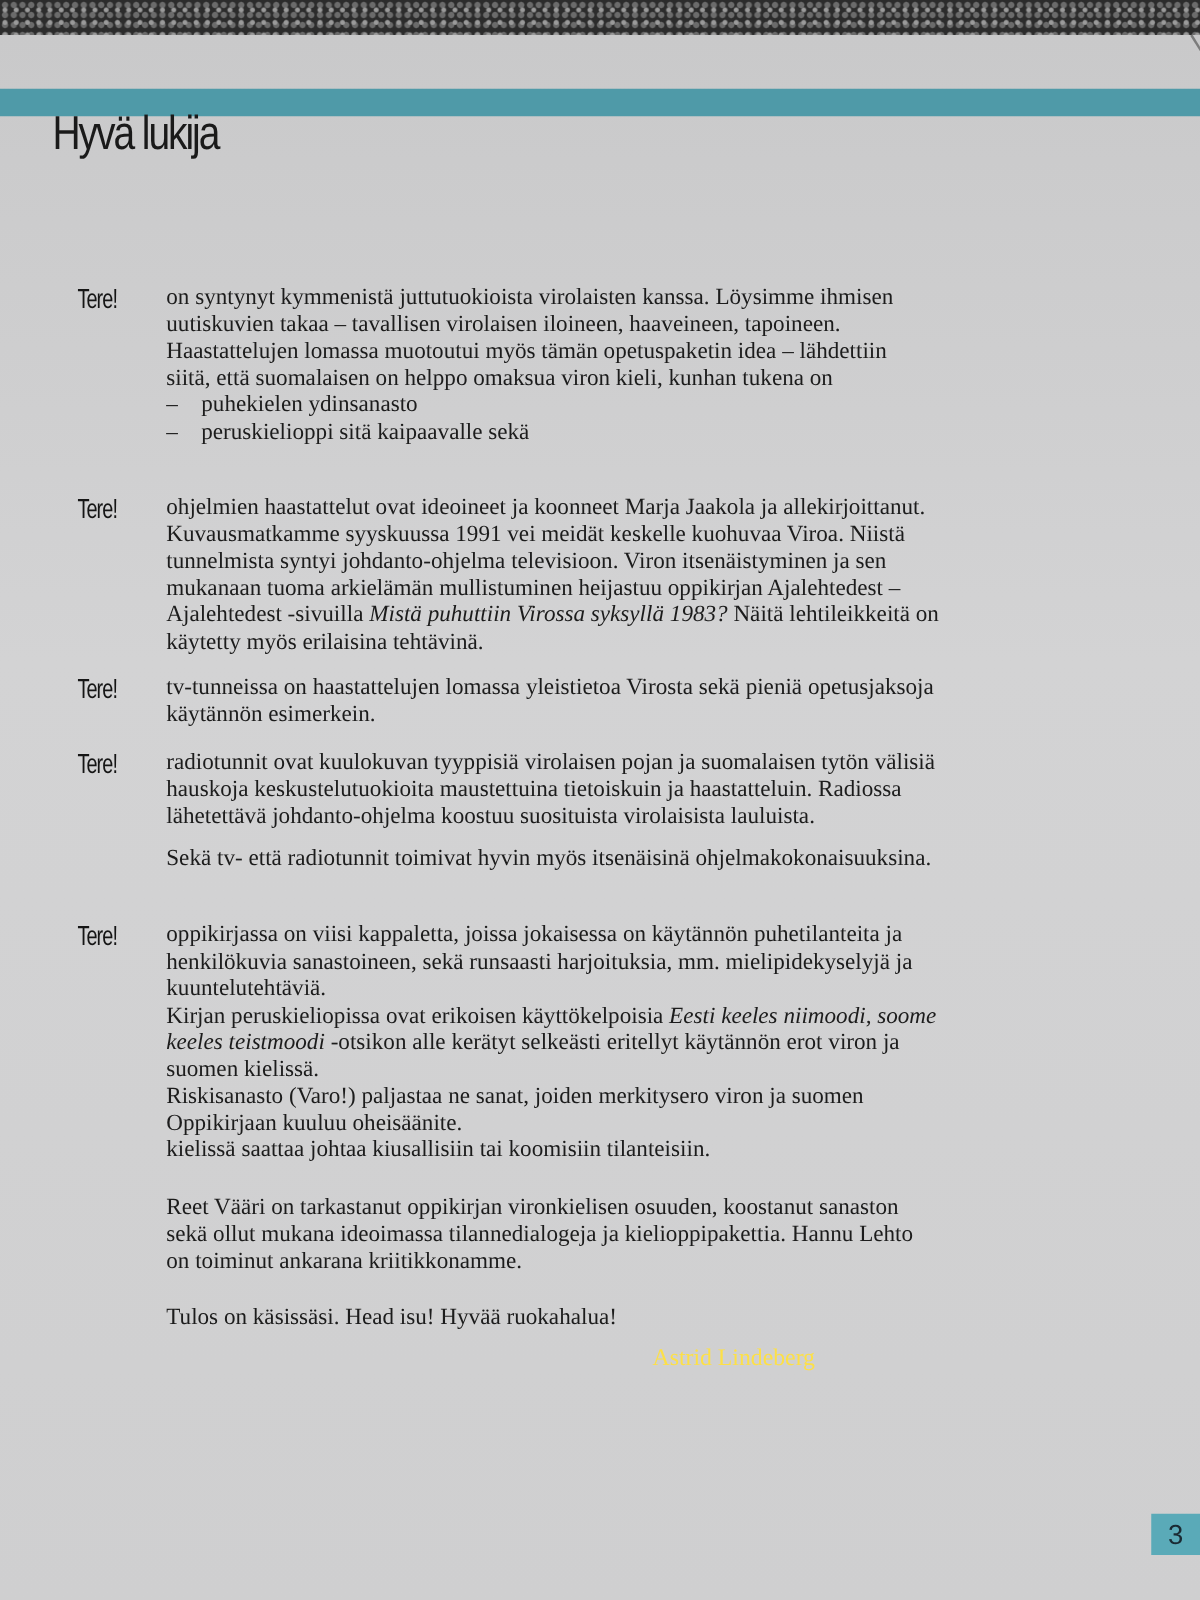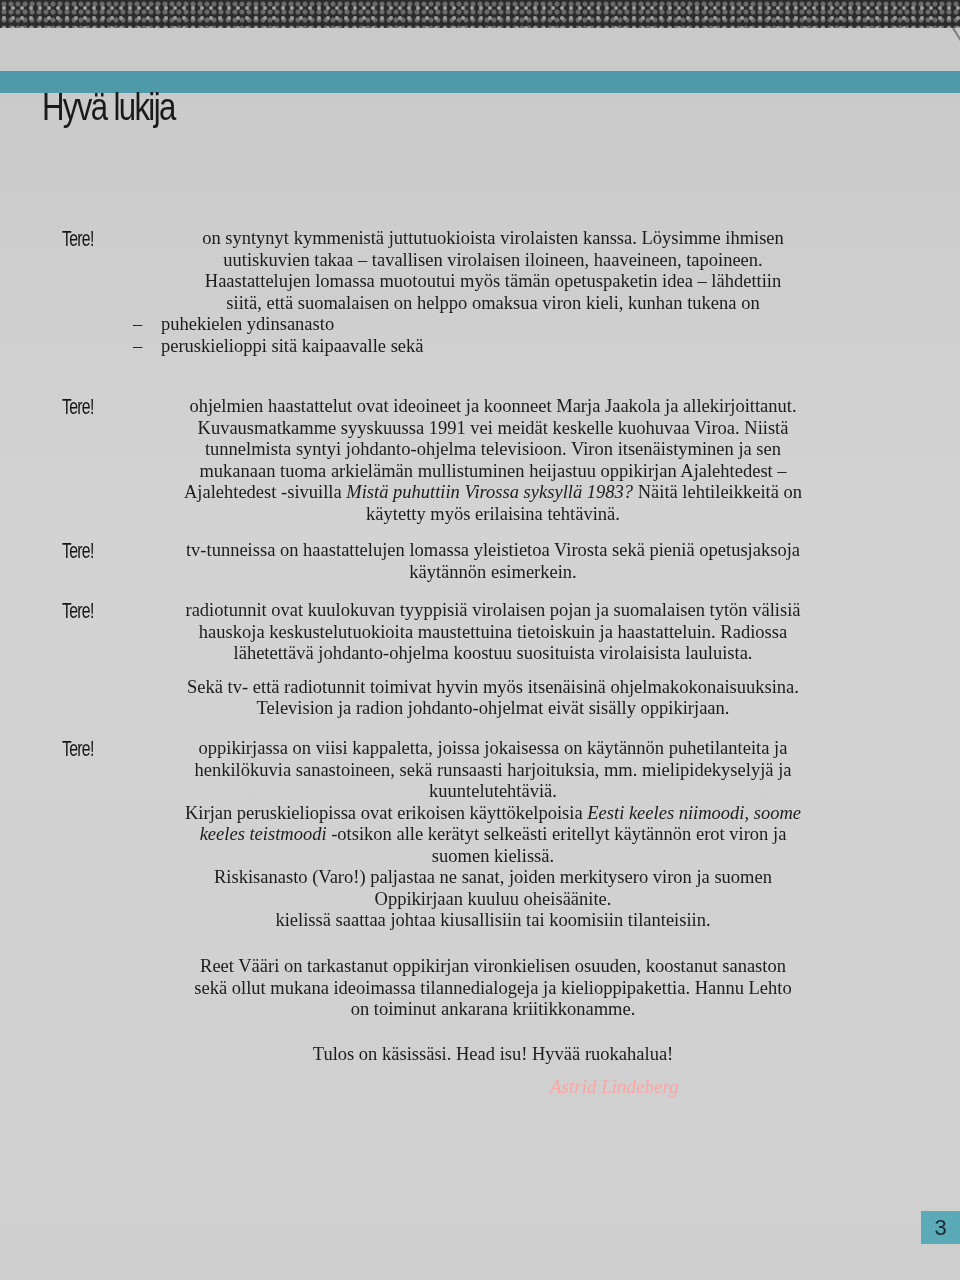--- a/index.html
+++ b/index.html
@@ -38,28 +38,28 @@
       line-height: 21.5px; color: #1c1c1c;
     }
     .section { position: absolute; left: 0; width: 960px; }
     .tere {
       position: absolute; left: 62px; top: 0;
       font-family: "Liberation Sans", sans-serif; font-size: 22px;
       color: #151515; transform: scaleX(0.72); transform-origin: left;
       letter-spacing: -1px;
     }
     .para { position: absolute; left: 133px; width: 720px; }
-    .para p { margin: 0; text-align: center; }
+    .para p { margin: 0; }
     .dash { display: block; }
     .dash .d { display: inline-block; width: 28px; }
     em { font-style: italic; }
     .signature {
       position: absolute; left: 522px; top: 1076px;
-      font-family: "Liberation Serif", serif; font-style: italic;
-      font-size: 19px; color: #fca5a5; margin-left: 28px;
+      font-family: "Liberation Serif", serif; 
+      font-size: 19px; color: #fde047;
     }
     .page-number {
       position: absolute; left: 921px; top: 1211px; width: 39px; height: 33px;
       background: #5aaab8; color: #1a2a33;
       font-family: "Liberation Sans", sans-serif; font-size: 22px;
       display: flex; align-items: center; justify-content: center;
     }
   </style>
 </head>
 <body>
@@ -107,21 +107,20 @@
     </div>
   </div>
 
   <div class="section" style="top:600px;">
     <span class="tere">Tere!</span>
     <div class="para">
       <p>radiotunnit ovat kuulokuvan tyyppisiä virolaisen pojan ja suomalaisen tytön välisiä</p>
       <p>hauskoja keskustelutuokioita maustettuina tietoiskuin ja haastatteluin. Radiossa</p>
       <p>lähetettävä johdanto-ohjelma koostuu suosituista virolaisista lauluista.</p>
       <p style="margin-top:12px;">Sekä tv- että radiotunnit toimivat hyvin myös itsenäisinä ohjelmakokonaisuuksina.</p>
-      <p>Television ja radion johdanto-ohjelmat eivät sisälly oppikirjaan.</p>
     </div>
   </div>
 
   <div class="section" style="top:738px;">
     <span class="tere">Tere!</span>
     <div class="para">
       <p>oppikirjassa on viisi kappaletta, joissa jokaisessa on käytännön puhetilanteita ja</p>
       <p>henkilökuvia sanastoineen, sekä runsaasti harjoituksia, mm. mielipidekyselyjä ja</p>
       <p>kuuntelutehtäviä.</p>
       <p><span>Kirjan peruskieliopissa ovat erikoisen käyttökelpoisia </span><em>Eesti keeles niimoodi, soome</em></p>

